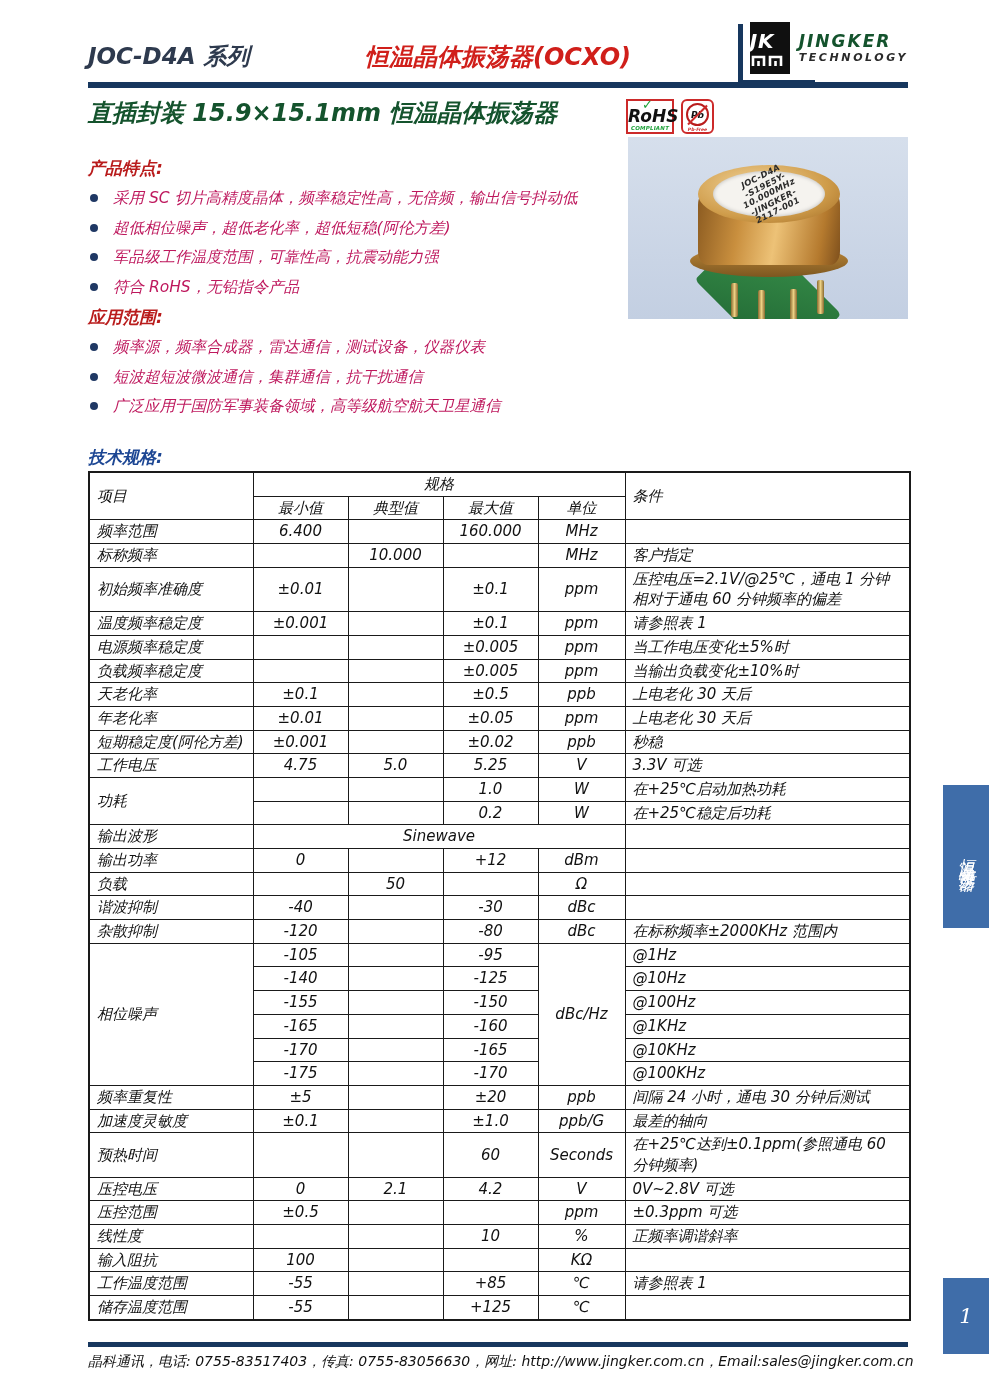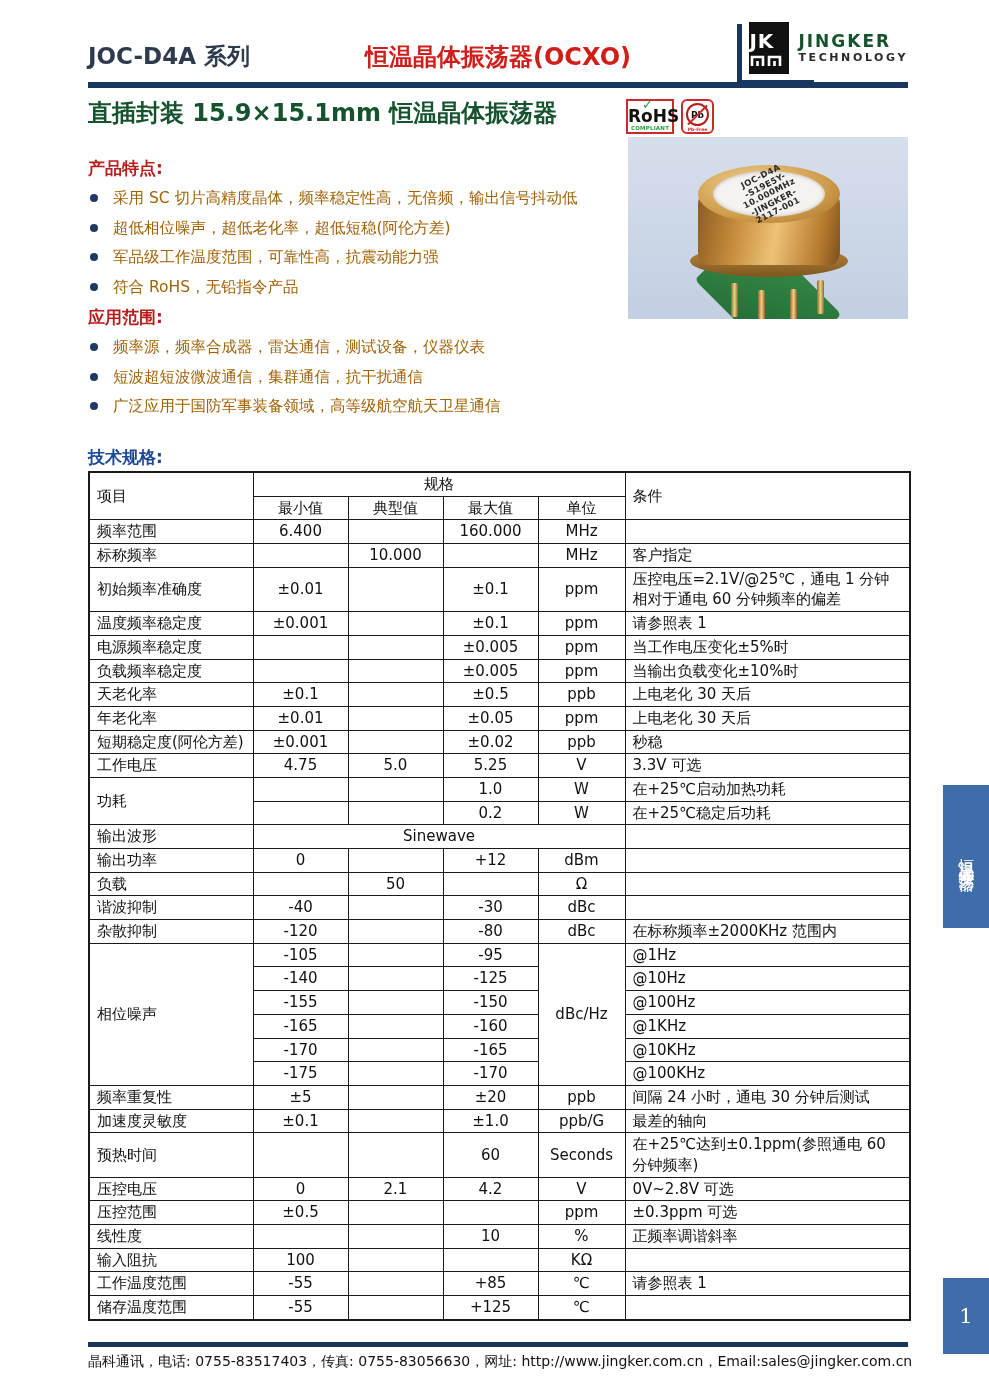--- a/index.html
+++ b/index.html
@@ -1,17 +1,17 @@
 <!DOCTYPE html>
 <html><head>
 <meta charset="utf-8">
 <style>
   html,body{margin:0;padding:0;background:#fff;}
   .page{position:relative;width:989px;height:1400px;background:#fff;overflow:hidden;
-        font-family:"DejaVu Sans","Liberation Sans",sans-serif;color:#1a1a1a;}
+        font-family:"DejaVu Sans","Liberation Sans",sans-serif;color:#1a1a1a;font-style:italic;}
 
   
   .header{position:absolute;left:88px;top:26px;width:820px;height:52px;}
   .series-title{position:absolute;left:0;bottom:6px;font-size:23px;font-weight:600;color:#2e3a4e;}
   .doc-title{position:absolute;left:50%;transform:translateX(-50%);bottom:5px;
              font-size:24px;font-weight:700;color:#d01f1a;white-space:nowrap;}
   .logo{position:absolute;right:0;top:-4px;display:flex;align-items:center;}
   .logo-bracket{position:absolute;left:-12px;top:2px;width:72px;height:56px;
                 border-left:5px solid #17375e;border-bottom:5px solid #17375e;}
   .logo-mark{position:relative;width:40px;height:52px;background:#101010;color:#fff;
@@ -56,21 +56,21 @@
   .label-lines{transform:rotate(-27deg);text-align:center;font-size:8.5px;font-weight:700;
                color:#2a2a2a;line-height:1.12;letter-spacing:.4px;white-space:nowrap;}
 
   
   .section{position:absolute;left:88px;width:560px;}
   .features{top:157px;} .applications{top:306px;}
   .section-heading{font-size:17px;font-weight:700;color:#b91c1c;}
   ul.bullets{list-style:none;margin:8px 0 0;padding:0 0 0 2px;}
   ul.bullets li{display:flex;gap:15px;margin-bottom:8.5px;align-items:flex-start;}
   .dot{width:8px;height:8px;border-radius:50%;background:#1f3864;margin-top:6px;flex:none;}
-  .btx{font-size:15.5px;color:#a16207;}
+  .btx{font-size:15.5px;color:#be185d;}
 
   
   .specs-heading{position:absolute;left:88px;top:446px;font-size:17px;font-weight:700;color:#1c4693;}
   table.spec{position:absolute;left:88px;top:471px;width:821px;border-collapse:collapse;
              border:2px solid #1a1a1a;table-layout:fixed;}
   table.spec td{border:1px solid #1a1a1a;padding:1px 7px;font-size:15px;color:#111;
                 line-height:1.38;vertical-align:middle;overflow:hidden;}
   table.spec td.c{text-align:center;}
 
   

